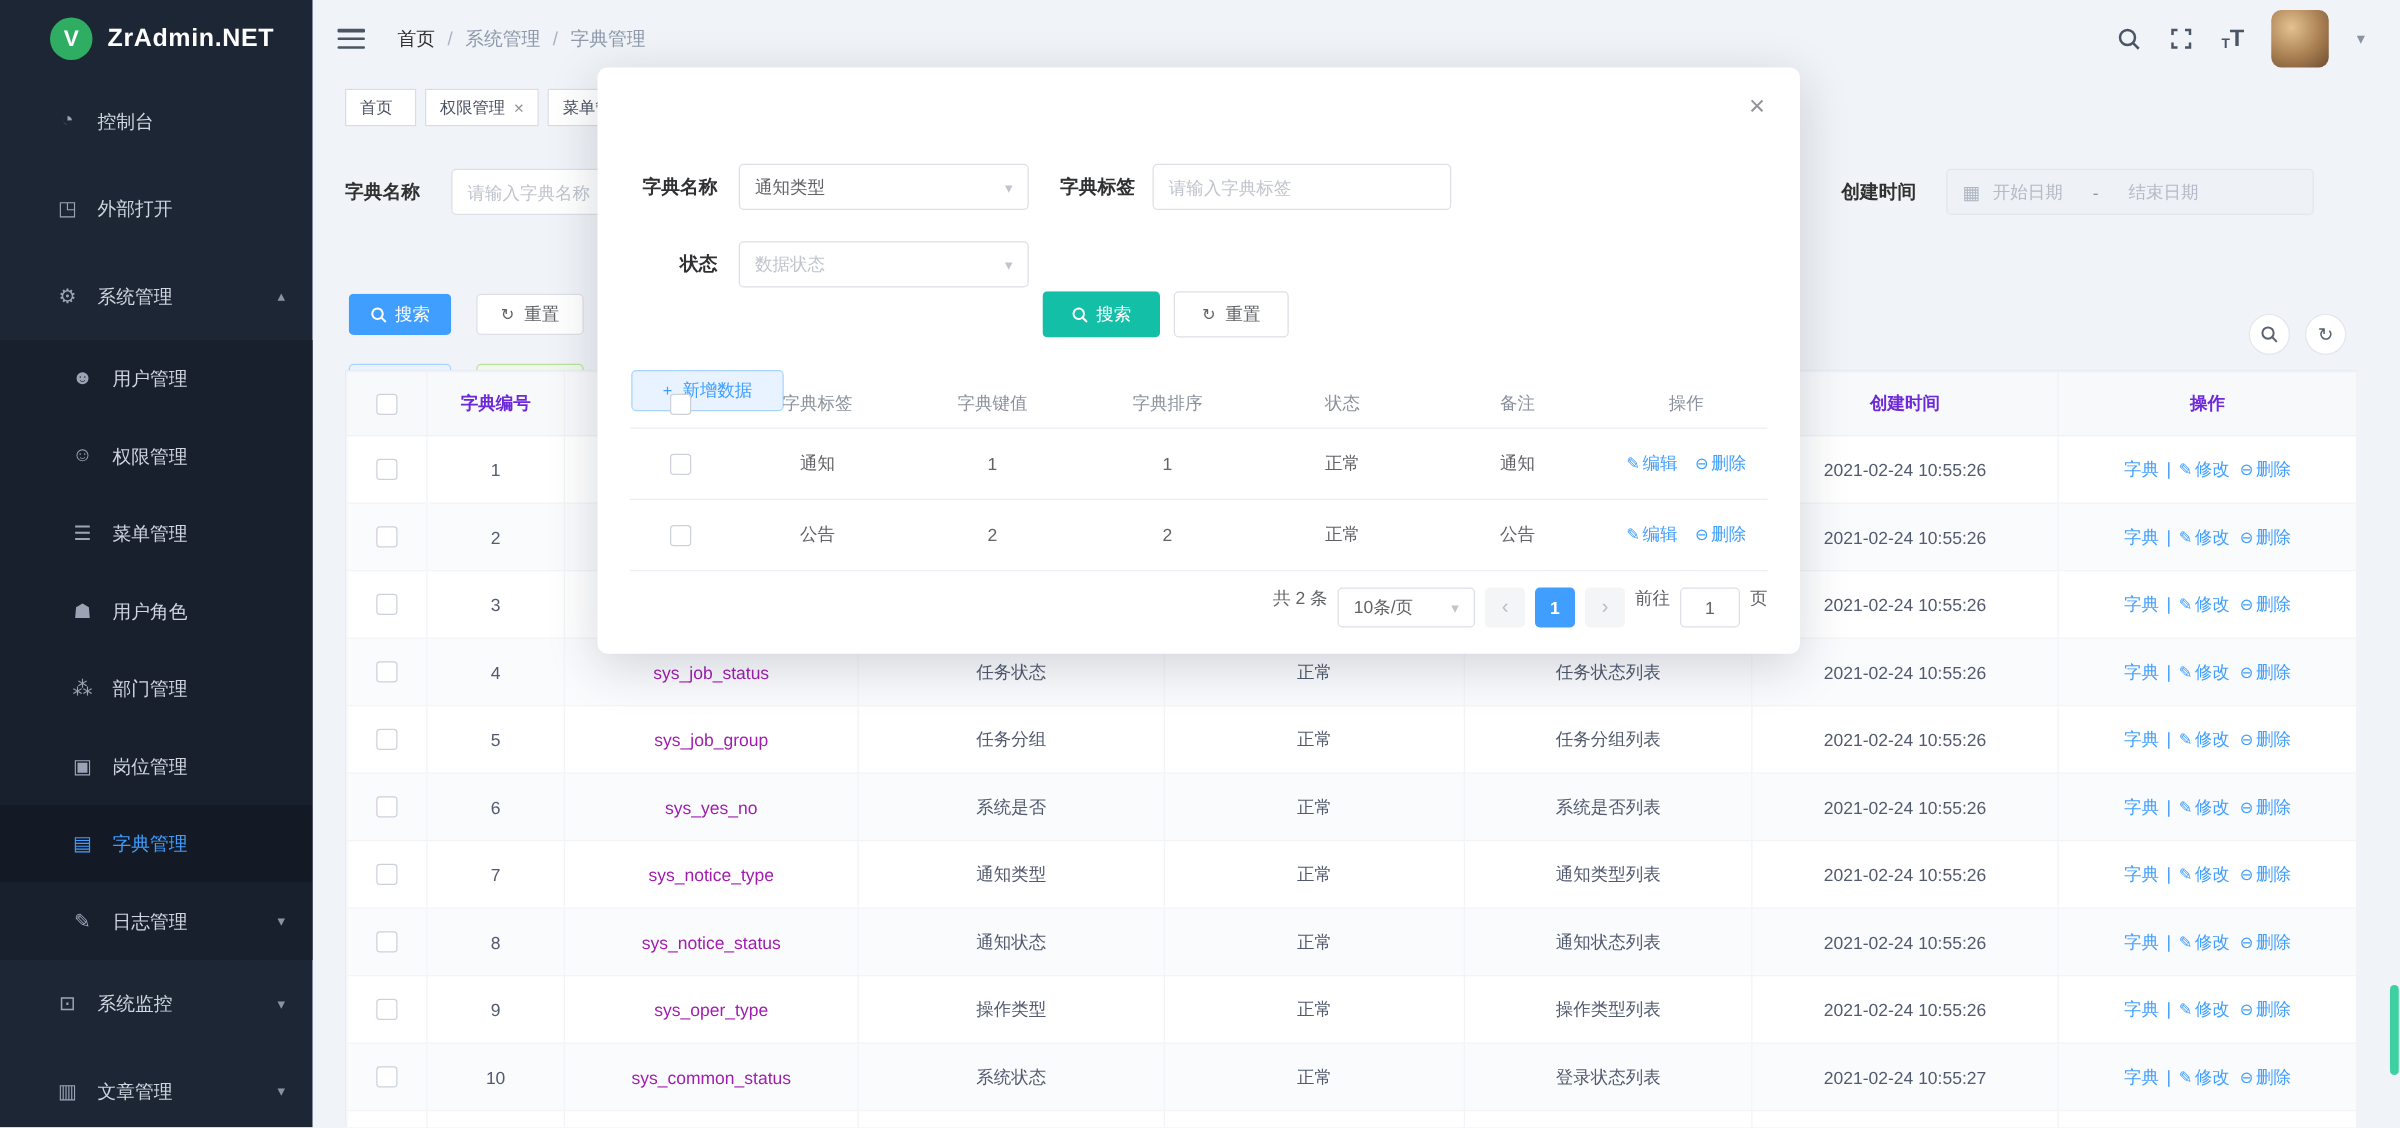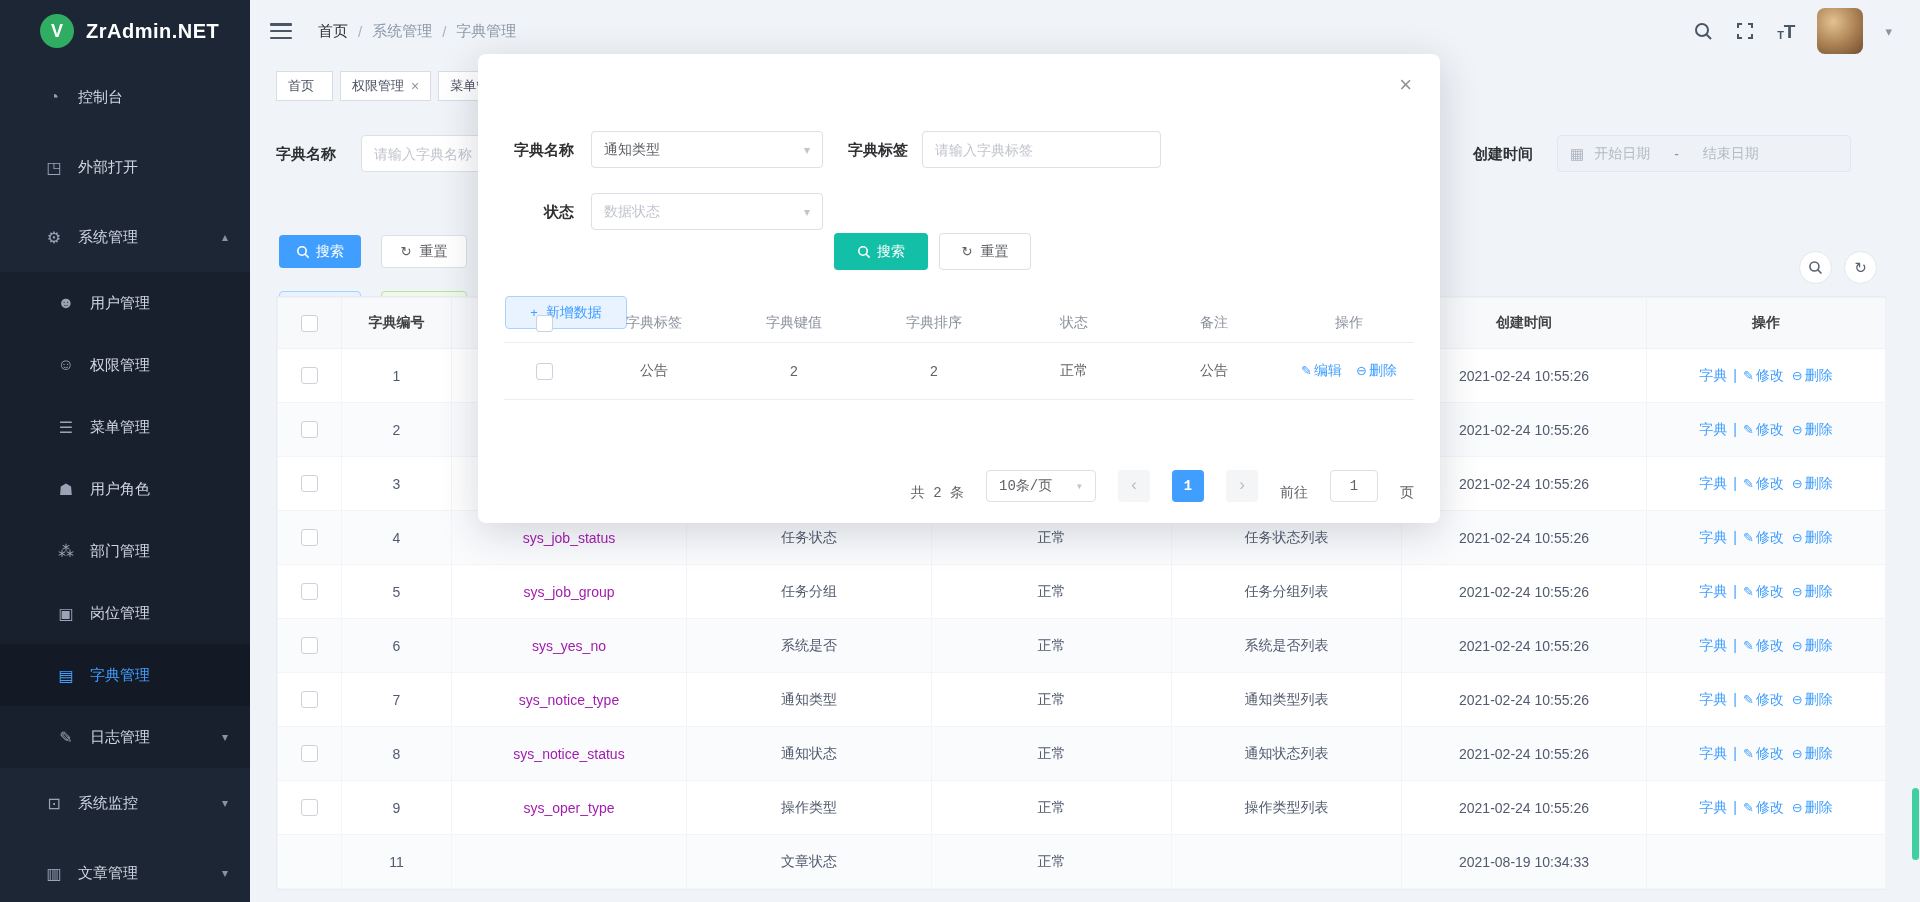--- a/index.html
+++ b/index.html
@@ -60,21 +60,21 @@
   .btn-plain{background:#fff;border-color:#dcdfe6;color:#606266;}
   .btn-add{background:#e8f3ff;border-color:#a8d3ff;color:#409eff;}
   .btn-editg{background:#eef9e8;border-color:#b8e3a0;color:#67c23a;}
   .btn-teal{background:#13bfa6;color:#fff;}
   .circle-btn{position:absolute;width:33px;height:33px;border-radius:50%;background:#ffffff;border:1px solid #e3e7ee;
     display:flex;align-items:center;justify-content:center;cursor:pointer;color:#5a6270;font-size:15px;box-sizing:border-box;}
 
   
   .main-table{position:absolute;left:276px;top:296px;width:1610px;background:#fff;border:1px solid #e9edf3;box-sizing:border-box;}
   .main-table table{border-collapse:collapse;width:100%;table-layout:fixed;font-size:14px;}
-  .main-table th{height:48px;background:#f8f9fb;color:#404040;font-weight:bold;border:1px solid #eef1f5;}
+  .main-table th{height:48px;background:#f8f9fb;color:#6d28d9;font-weight:bold;border:1px solid #eef1f5;}
   .main-table td{height:51px;text-align:center;color:#515a6e;border:1px solid #f2f4f8;white-space:nowrap;overflow:hidden;}
   .main-table tbody tr:nth-child(even){background:#fafbfd;}
   .tlink{color:#a21caf;}
   td.ops a{color:#409eff;margin:0 4px;white-space:nowrap;}
   td.ops .sep{color:#409eff;margin:0 2px;}
   .ic{font-style:normal;font-size:13px;margin-right:2px;}
   .cb{display:inline-block;width:15px;height:15px;border:1px solid #ccd1db;border-radius:3px;background:#fff;vertical-align:middle;cursor:pointer;}
 
   
   .dialog{position:absolute;left:478px;top:54px;width:962px;height:469px;background:#fff;border-radius:8px;
@@ -84,21 +84,21 @@
   .select{position:absolute;height:37px;border:1px solid #dcdfe6;border-radius:4px;background:#fff;display:flex;
     align-items:center;justify-content:space-between;padding:0 12px;box-sizing:border-box;font-size:14px;cursor:pointer;}
   .select .val{color:#606266;}
   .select .ph{color:#c0c4cc;}
   .select .caret{color:#c0c4cc;font-size:12px;margin-left:8px;}
   .dlg-table{position:absolute;left:26px;top:250px;width:910px;}
   .dlg-table table{border-collapse:collapse;width:100%;table-layout:fixed;font-size:14px;}
   .dlg-table th{height:36px;color:#8a919c;font-weight:normal;border-bottom:1px solid #ebeef5;}
   .dlg-table td{height:54px;text-align:center;color:#606266;border-bottom:1px solid #ebeef5;white-space:nowrap;}
   .dlg-table td.ops a{margin:0 7px;}
-  .dlg-pager{position:absolute;right:26px;top:416px;height:32px;display:flex;align-items:flex-end;gap:22px;font-size:14px;color:#606266;font-family:Liberation Mono, monospace;}
+  .dlg-pager{position:absolute;right:26px;top:416px;height:32px;display:flex;align-items:flex-start;gap:8px;font-size:14px;color:#606266;}
   .pg-select{position:static;height:32px;width:110px;}
   .pg-box{width:32px;height:32px;border-radius:4px;display:flex;align-items:center;justify-content:center;cursor:pointer;box-sizing:border-box;}
   .pg-arrow{background:#f4f5f7;color:#b6bcc8;font-size:16px;}
   .pg-active{background:#409eff;color:#fff;font-weight:bold;}
   .pg-goto{width:48px;height:32px;border:1px solid #dcdfe6;border-radius:4px;text-align:center;font-size:14px;color:#606266;box-sizing:border-box;font-family:inherit;outline:none;}
 
   .scrollthumb{position:absolute;right:1px;top:788px;width:7px;height:72px;background:#3ed0a0;border-radius:4px;z-index:30;cursor:pointer;}
 </style>
 </head>
 <body>
@@ -422,20 +422,32 @@
             <td><a class="tlink">sys_oper_type</a></td>
             <td>操作类型</td>
             <td>正常</td>
             <td>操作类型列表</td>
             <td>2021-02-24 10:55:26</td>
             <td class="ops">
               <a><span>字典</span></a><span class="sep">|</span><a><i class="ic">✎</i><span>修改</span></a><a><i class="ic">⊖</i><span>删除</span></a>
             </td>
           </tr>
 
+          <tr>
+            <td><span class="cb"></span></td>
+            <td>10</td>
+            <td><a class="tlink">sys_common_status</a></td>
+            <td>系统状态</td>
+            <td>正常</td>
+            <td>登录状态列表</td>
+            <td>2021-02-24 10:55:27</td>
+            <td class="ops">
+              <a><span>字典</span></a><span class="sep">|</span><a><i class="ic">✎</i><span>修改</span></a><a><i class="ic">⊖</i><span>删除</span></a>
+            </td>
+          </tr>
 
           <tr>
             <td></td>
             <td>11</td>
             <td></td>
             <td>文章状态</td>
             <td>正常</td>
             <td></td>
             <td>2021-08-19 10:34:33</td>
             <td class="ops">
@@ -497,20 +509,31 @@
             <th>字典标签</th>
             <th>字典键值</th>
             <th>字典排序</th>
             <th>状态</th>
             <th>备注</th>
             <th>操作</th>
           </tr>
         </thead>
         <tbody>
 
+            <tr>
+              <td><span class="cb"></span></td>
+              <td>通知</td>
+              <td>1</td>
+              <td>1</td>
+              <td>正常</td>
+              <td>通知</td>
+              <td class="ops">
+                <a class="tlink"><i class="ic">✎</i><span>编辑</span></a><a class="tlink"><i class="ic">⊖</i><span>删除</span></a>
+              </td>
+            </tr>
 
             <tr>
               <td><span class="cb"></span></td>
               <td>公告</td>
               <td>2</td>
               <td>2</td>
               <td>正常</td>
               <td>公告</td>
               <td class="ops">
                 <a class="tlink"><i class="ic">✎</i><span>编辑</span></a><a class="tlink"><i class="ic">⊖</i><span>删除</span></a>

